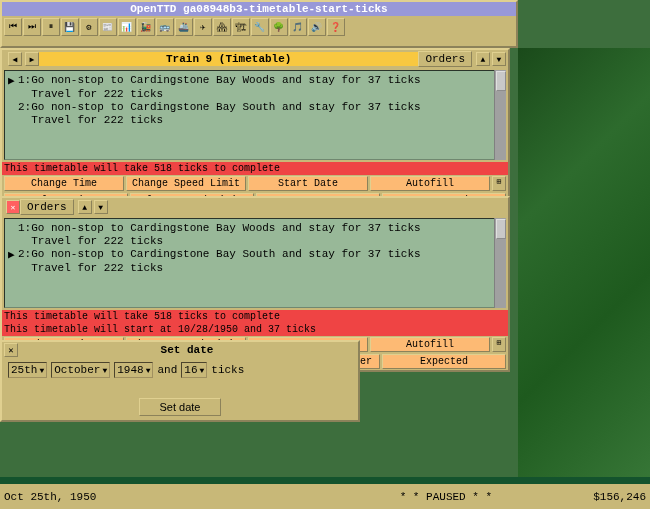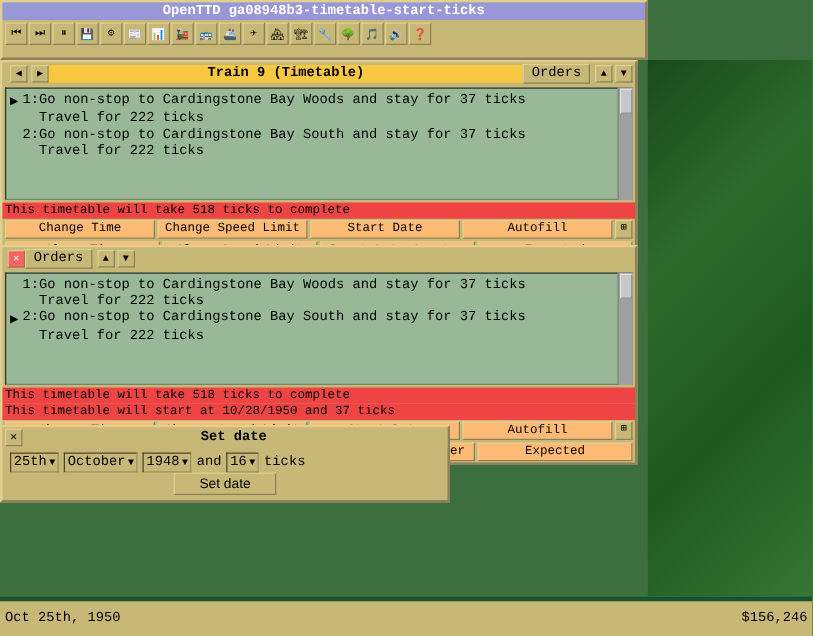--- a/index.html
+++ b/index.html
@@ -183,21 +183,21 @@
       justify-content: center;
       cursor: pointer;
     }
     .setdate-content {
       padding: 4px 6px;
     }
     .setdate-row {
       display: flex;
       align-items: center;
       gap: 4px;
-      margin-bottom: 0;
+      margin-bottom: 20px;
     }
     .dropdown {
       background: #c8b878;
       border: 1px inset #a09060;
       padding: 1px 2px;
       font-size: 11px;
       display: flex;
       align-items: center;
       cursor: pointer;
     }
@@ -218,21 +218,21 @@
       cursor: pointer;
     }
 
     
     .statusbar {
       position: absolute;
       bottom: 0; left: 0;
       width: 650px;
       height: 32px;
       background: #c8b878;
-      border-top: 4px solid #14532d;
+      border-top: 7px solid #14532d;
       display: flex;
       align-items: center;
       padding: 0 4px;
     }
     .status-date {
       font-size: 11px;
       flex: 1;
     }
     .status-paused {
       font-size: 11px;
@@ -427,14 +427,15 @@
         <span class="dropdown-arrow">▼</span>
       </div>
       <span class="setdate-label">ticks</span>
     </div>
     <button class="setdate-btn">Set date</button>
   </div>
 </div>
 
 <div class="statusbar">
   <span class="status-date">Oct 25th, 1950</span>
+  <span class="status-paused">* * PAUSED * *</span>
   <span class="status-money">$156,246</span>
 </div>
 
 </body></html>

